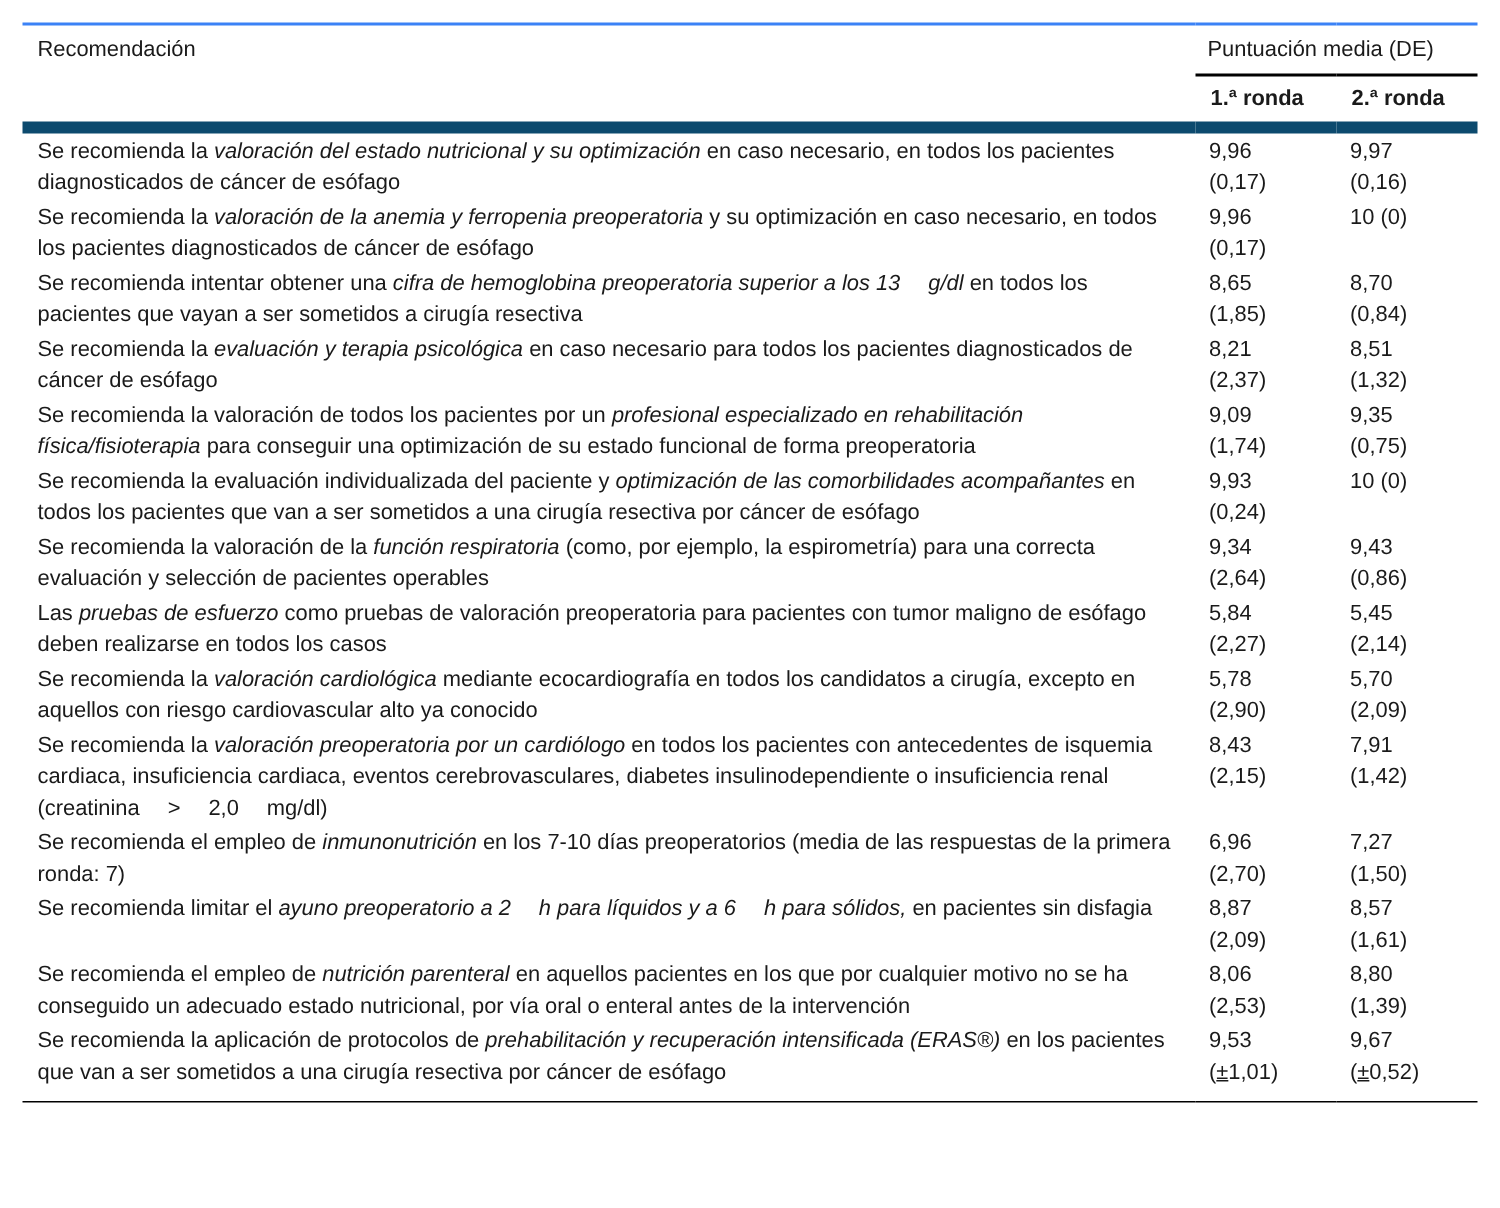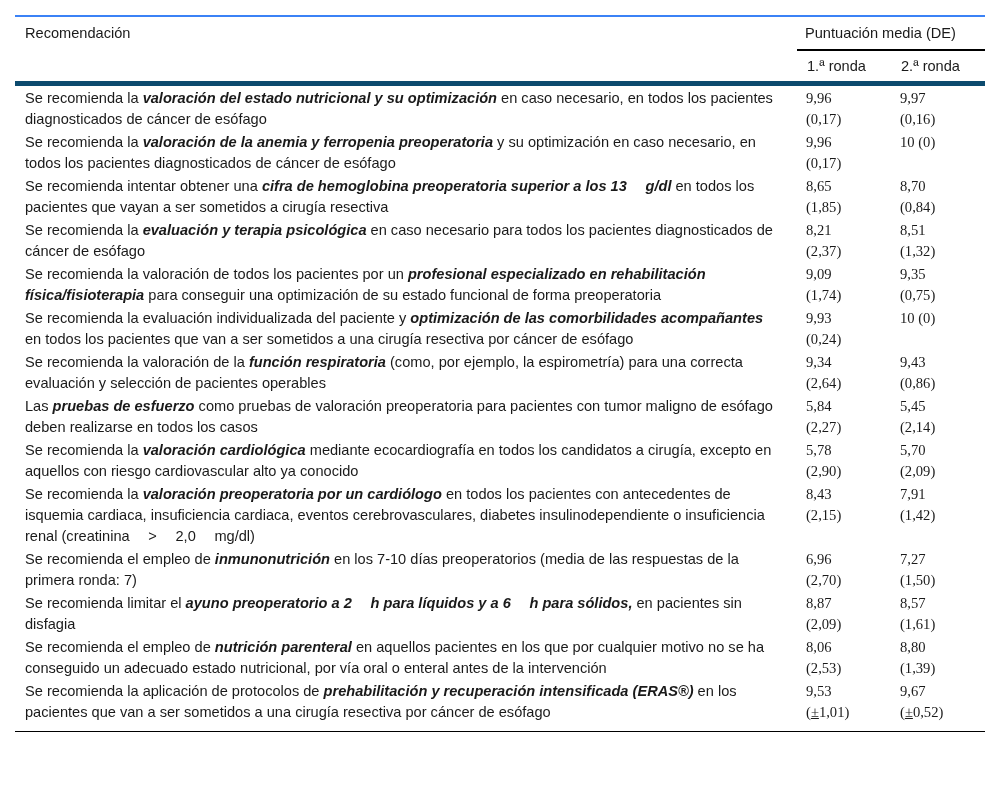--- a/index.html
+++ b/index.html
@@ -15,30 +15,30 @@
   .tbl col.c-r1 { width: 94px; }
   .tbl col.c-r2 { width: 94px; }
   .tbl thead tr.top th { border-top: 2px solid #3b82f6; }
   .tbl th {
     font-weight: normal; text-align: left; vertical-align: top;
     padding: 6px 0 0 10px; line-height: 21px;
   }
   .tbl thead tr.top th { height: 26px; }
   .tbl thead tr.sub th { height: 25px; padding-top: 5px; }
   .tbl thead tr.sub th.rnd { border-top: 2px solid #000; }
-  .tbl thead tr.sub th { border-bottom: 5px solid #0c4a6e; }
+  .tbl thead tr.sub th { border-bottom: 8px solid #0c4a6e; font-weight: bold; }
   .tbl th.grp { padding-left: 8px; }
   .tbl td {
     vertical-align: top; padding: 2px 0 0 10px; line-height: 21px;
   }
   .tbl td.rec { padding-right: 14px; }
-  .tbl td.val { padding-left: 9px; font-family: Liberation Serif, serif; }
+  .tbl td.val { padding-left: 9px; }
   .tbl td.val .sd { display: block; }
   .tbl tbody tr:last-child td { border-bottom: 1.5px solid #000; padding-bottom: 8px; }
-  .tbl em { font-style: italic; font-weight: bold; }
+  .tbl em { font-style: italic; }
   .pm { text-decoration: underline; }
 </style>
 </head>
 <body>
 
 <table class="tbl">
   <colgroup>
     <col class="c-rec">
       <col class="c-r1">
       <col class="c-r2">

